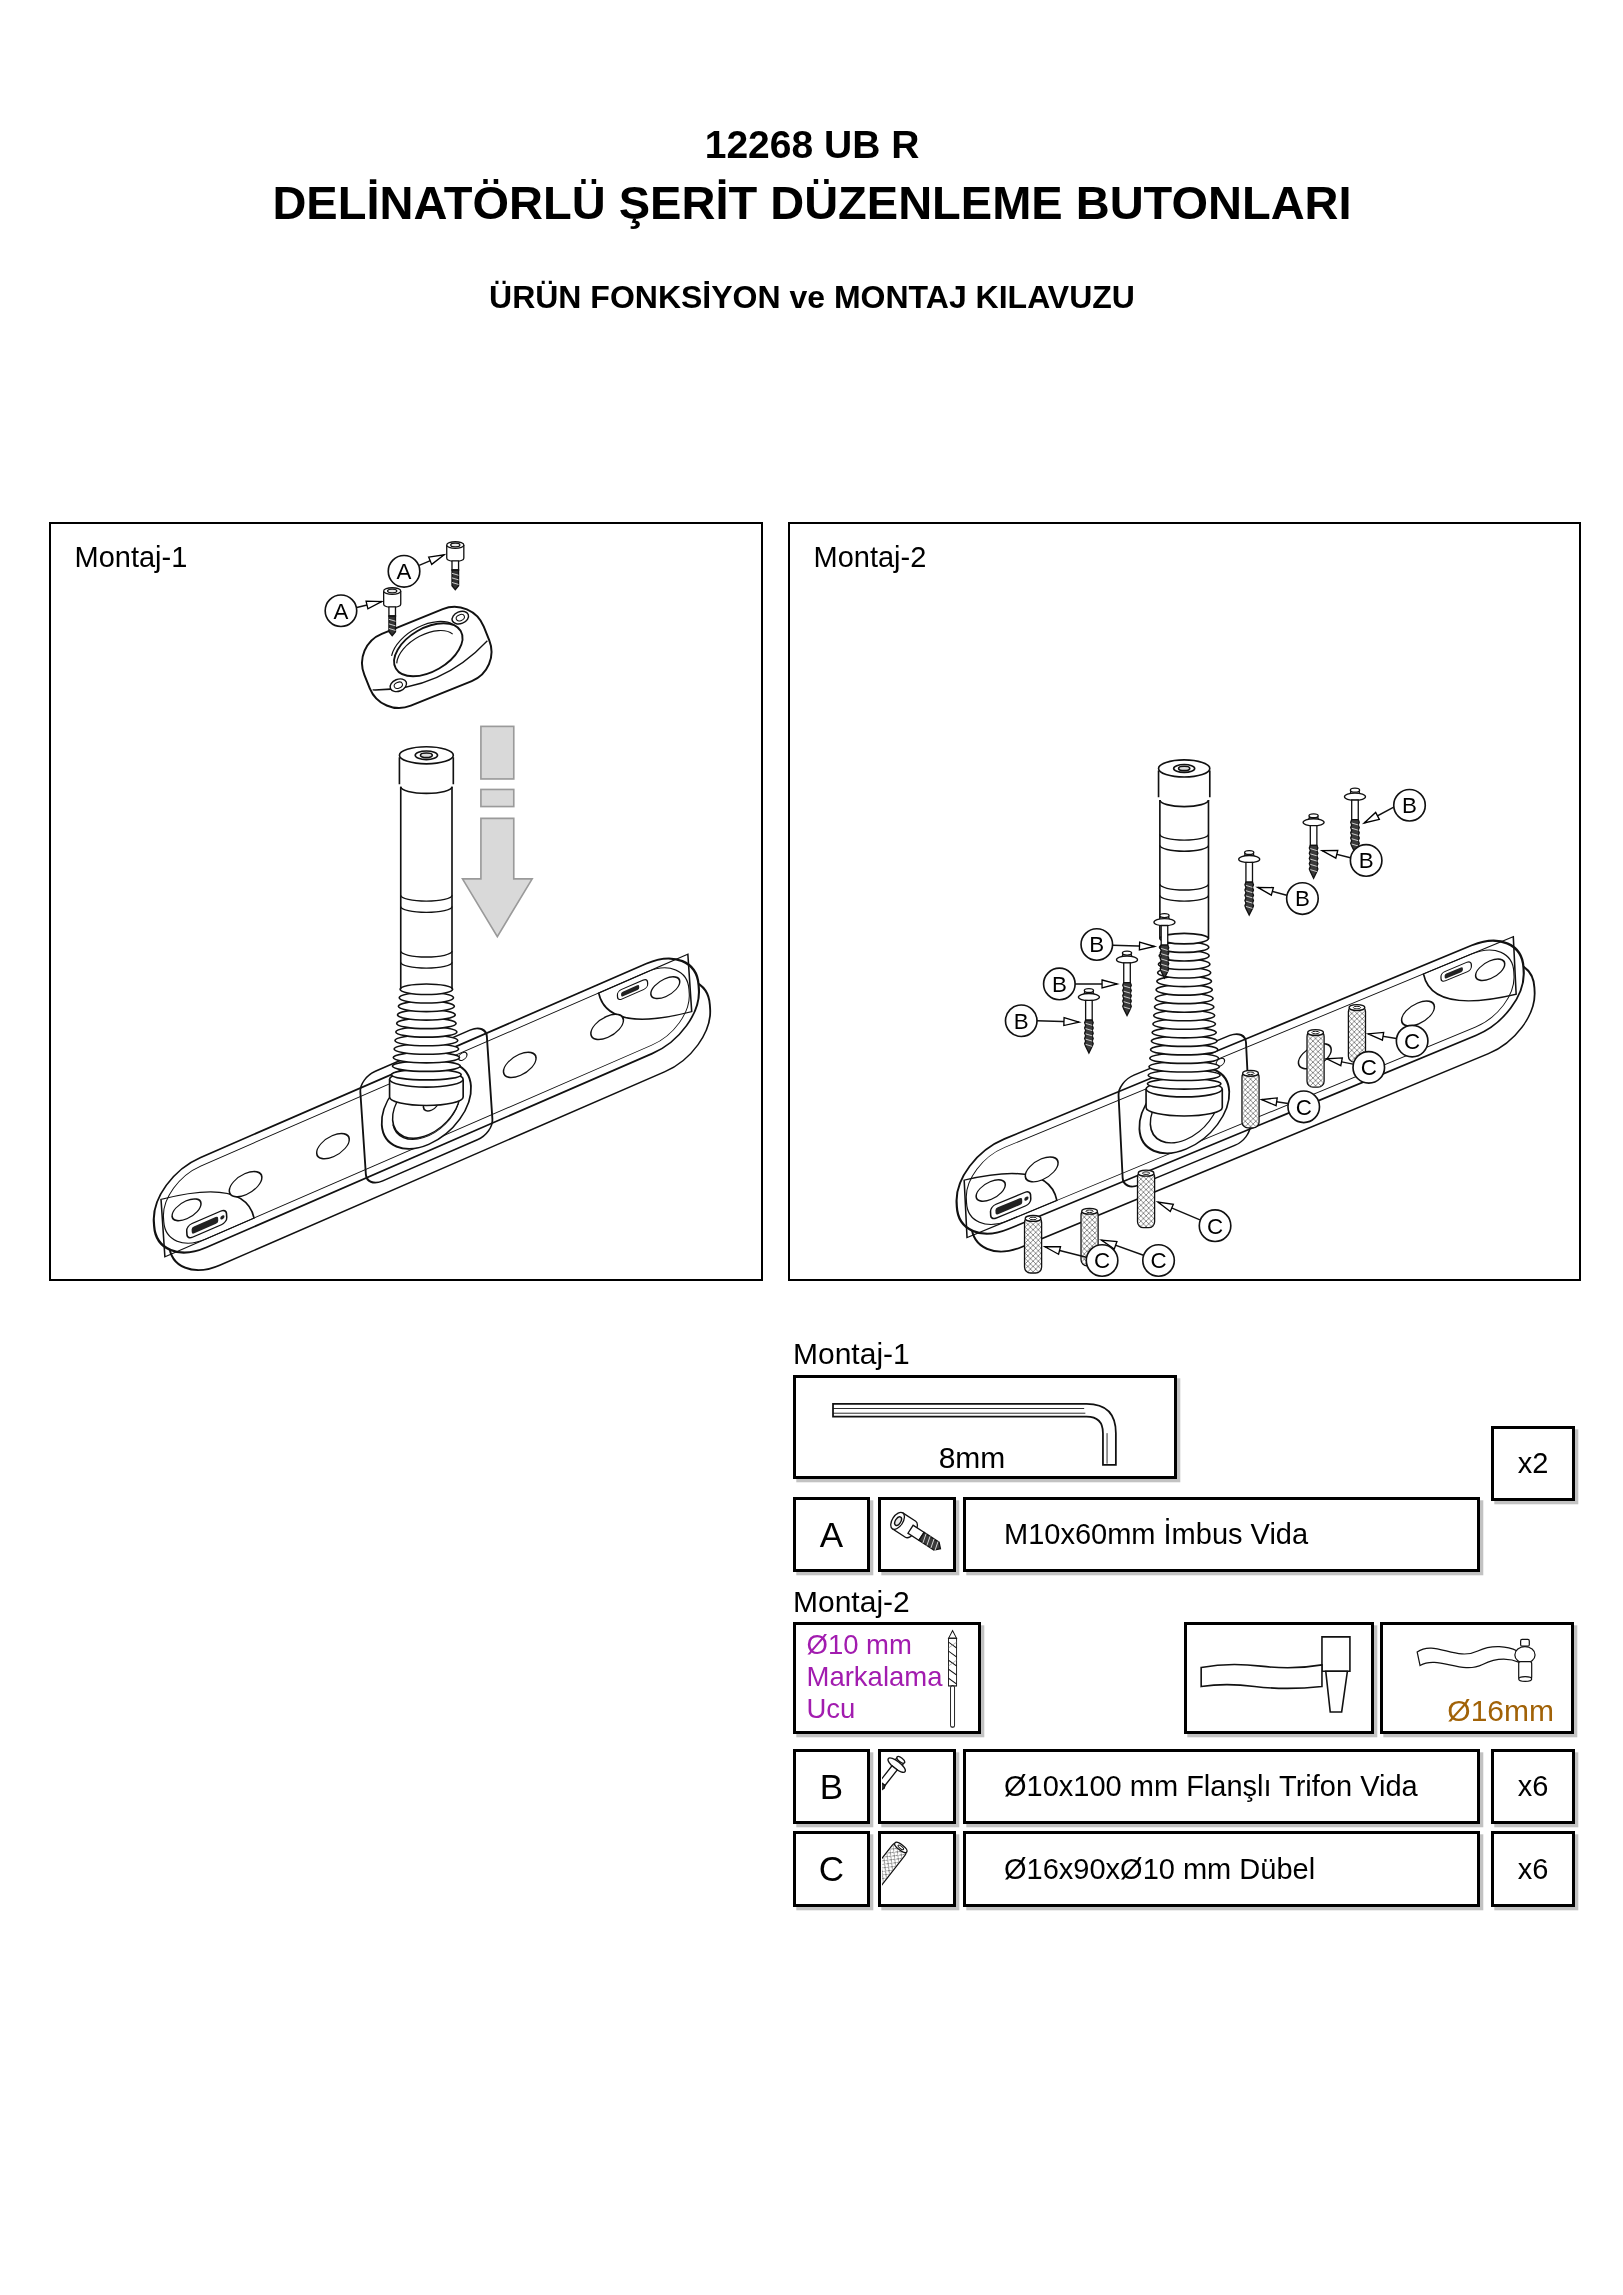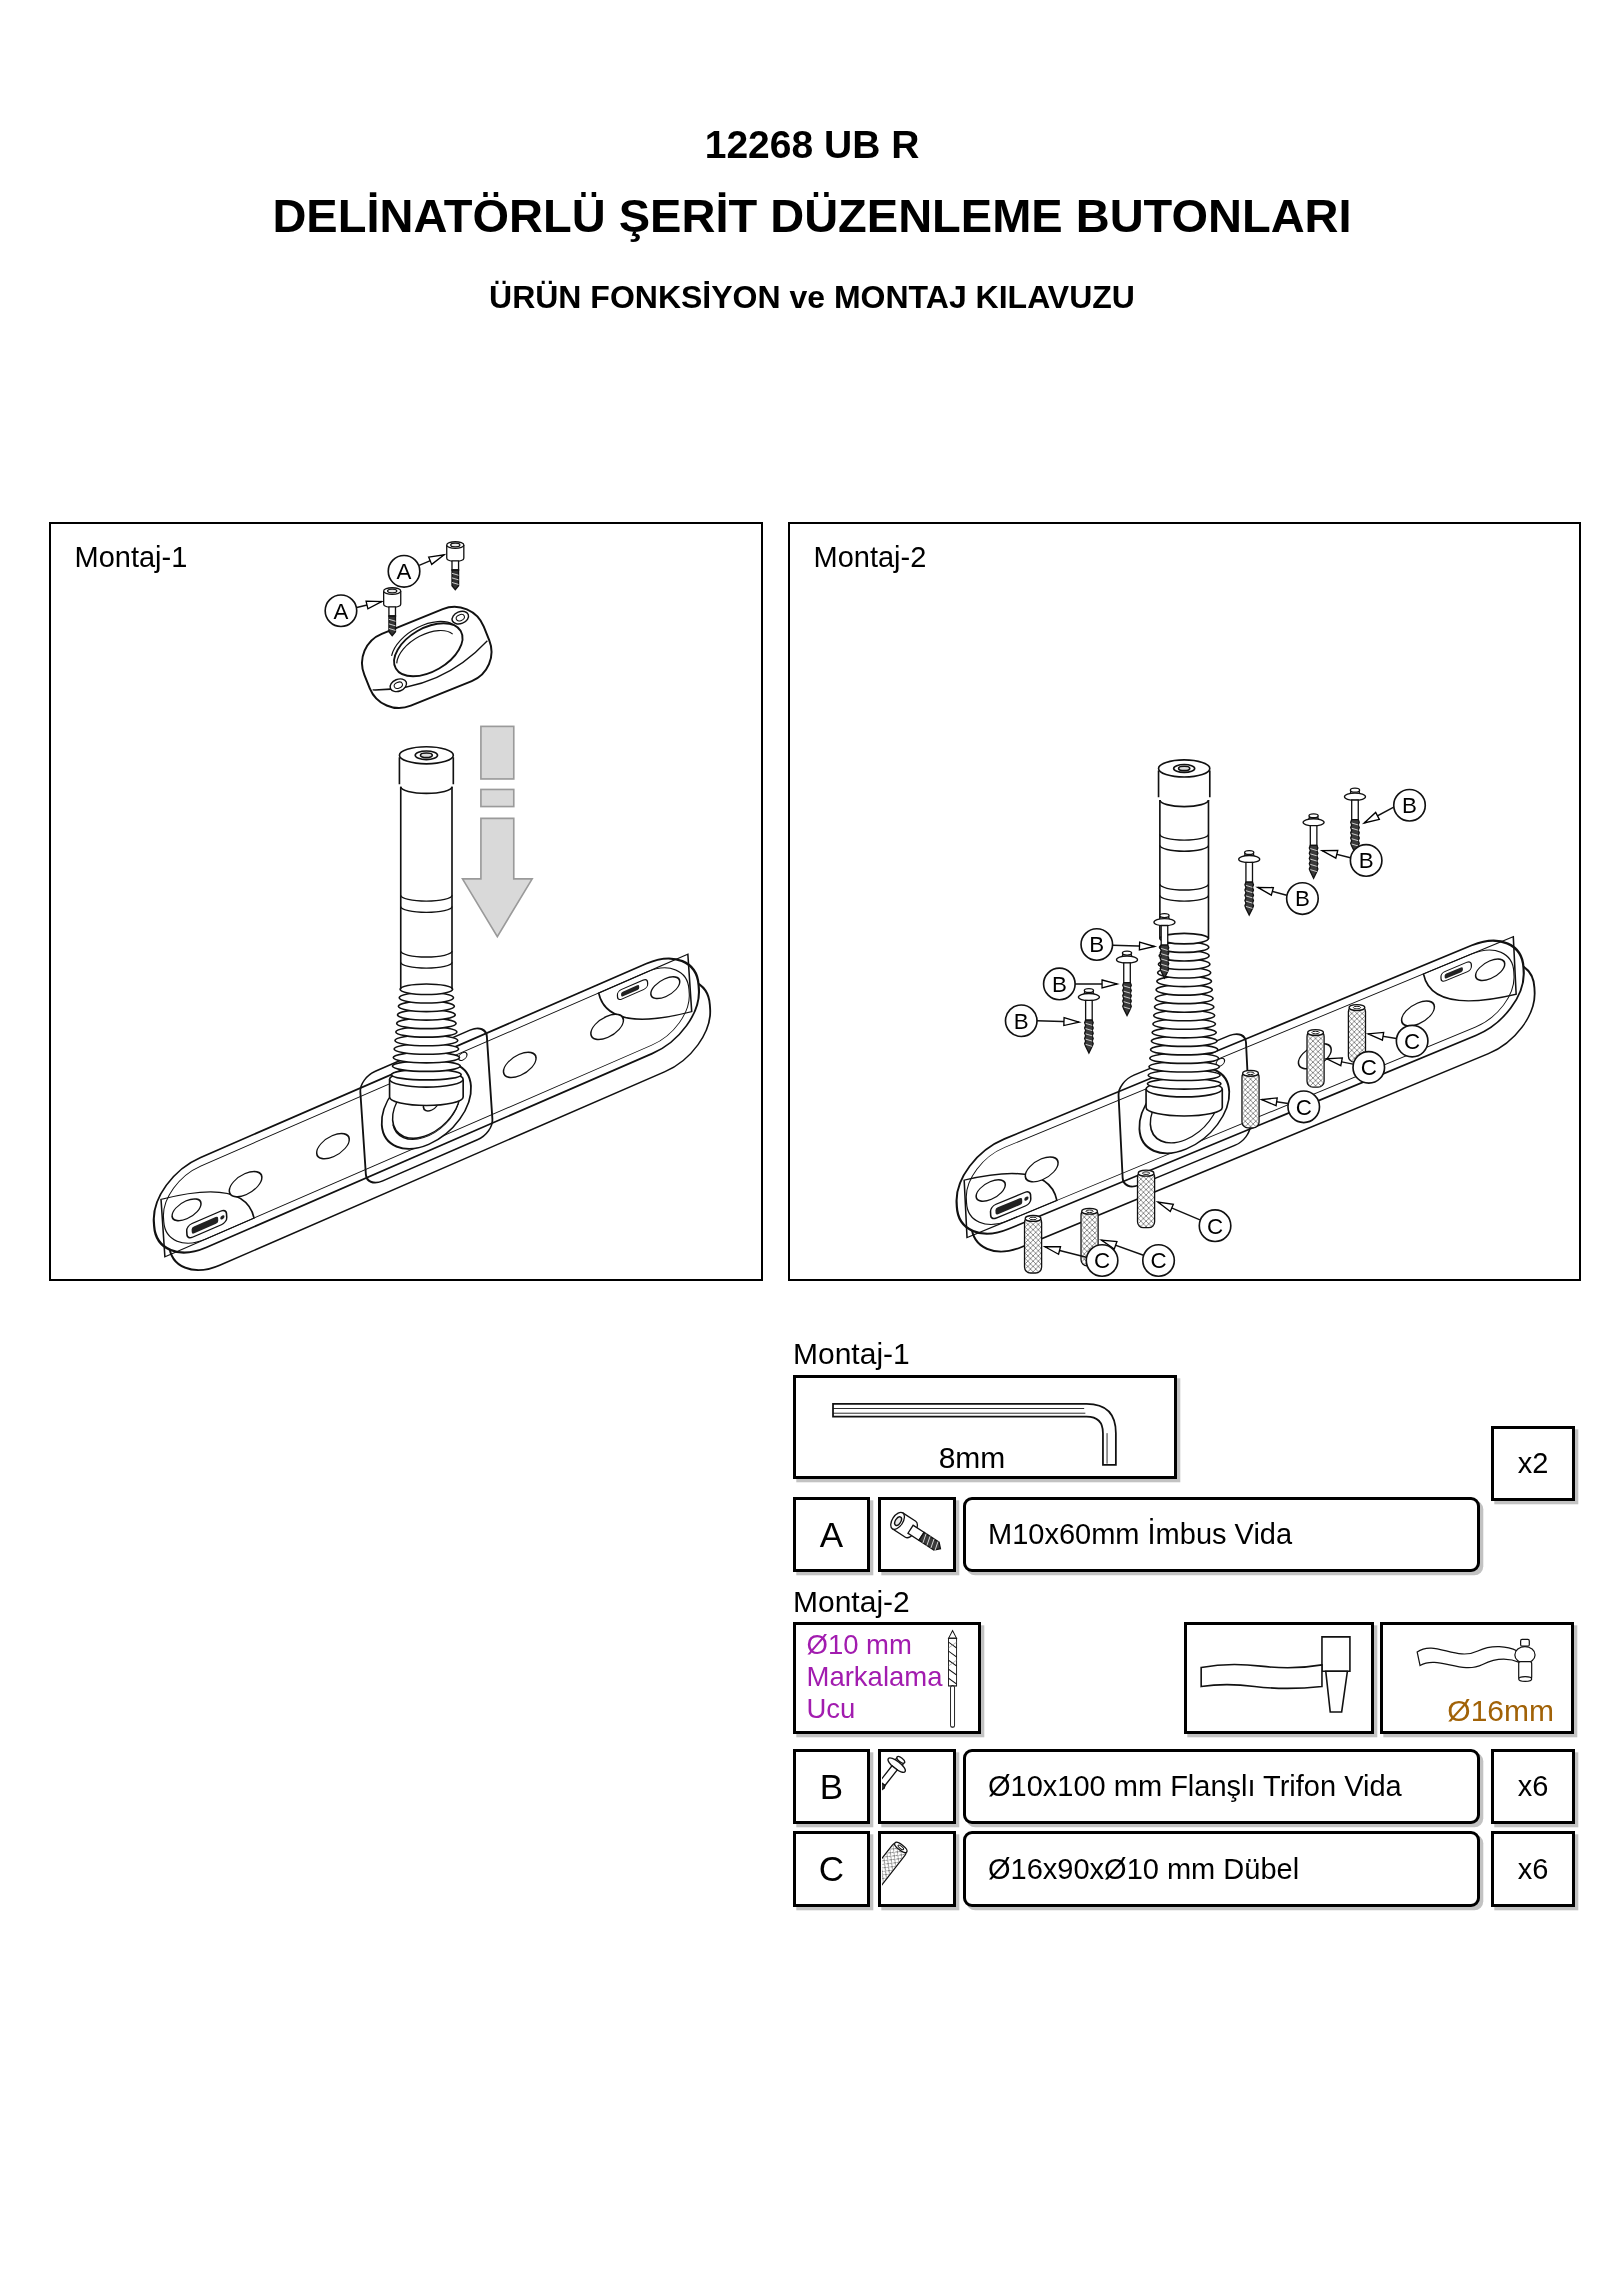--- a/index.html
+++ b/index.html
@@ -2,42 +2,42 @@
 <html style="font-size:10.5px"><head>
 <meta charset="utf-8">
 <style>
   html,body { margin:0; padding:0; background:#ffffff; }
   .page {
     position:relative; width:1624px; height:2295px; background:#ffffff;
     font-family:"Liberation Sans", sans-serif; color:#000; overflow:hidden;
   }
   .title-line { position:absolute; left:0; right:0; text-align:center; font-weight:bold; line-height:1; white-space:nowrap; }
   #title1 { top:125px; font-size:39px; }
-  #title2 { top:192px; font-size:47px; }
+  #title2 { top:179px; font-size:47px; }
   #title3 { top:281px; font-size:32px; }
 
   .dbox { position:absolute; border:2px solid #000; background:#fff; }
   #dbox1 { left:49px;  top:522px; width:710px; height:755px; }
   #dbox2 { left:788px; top:522px; width:789px; height:755px; }
   .dlabel { position:absolute; left:23.5px; top:17px; font-size:29px; }
   .dsvg { position:absolute; left:0; top:0; width:100%; height:100%; }
 
   .pheading { position:absolute; font-size:30px; line-height:1; }
   #ph1 { left:793px; top:1339px; }
   #ph2 { left:793px; top:1587px; }
 
   .pbox { position:absolute; box-sizing:border-box; border:3.3px solid #000; background:#fff;
           box-shadow:3.3px 3.3px 0 #c2c2c2; }
   #allenbox { left:793px; top:1375px; width:384px; height:104px; }
   #allen-size { position:absolute; left:0; right:26px; bottom:1.3px; text-align:center; font-size:30px; }
 
   .cell { display:flex; align-items:center; }
   .cell.code { justify-content:center; font-size:35px; }
   .cell.icon { justify-content:center; }
-  .cell.desc { font-size:29px; padding-left:22px;border-radius:9px; }
+  .cell.desc { font-size:29px; padding-left:38px; }
   .cell.qty  { justify-content:center; font-size:29px; }
 
   
   #a-code { left:793px; top:1497px; width:77px; height:75px; }
   #a-icon { left:878px; top:1497px; width:78px; height:75px; }
   #a-desc { left:963px; top:1497px; width:517px; height:75px; }
   #a-qty  { left:1491px; top:1426px; width:84px; height:75px; }
   
   #b-code { left:793px; top:1749px; width:77px; height:75px; }
   #b-icon { left:878px; top:1749px; width:78px; height:75px; }

